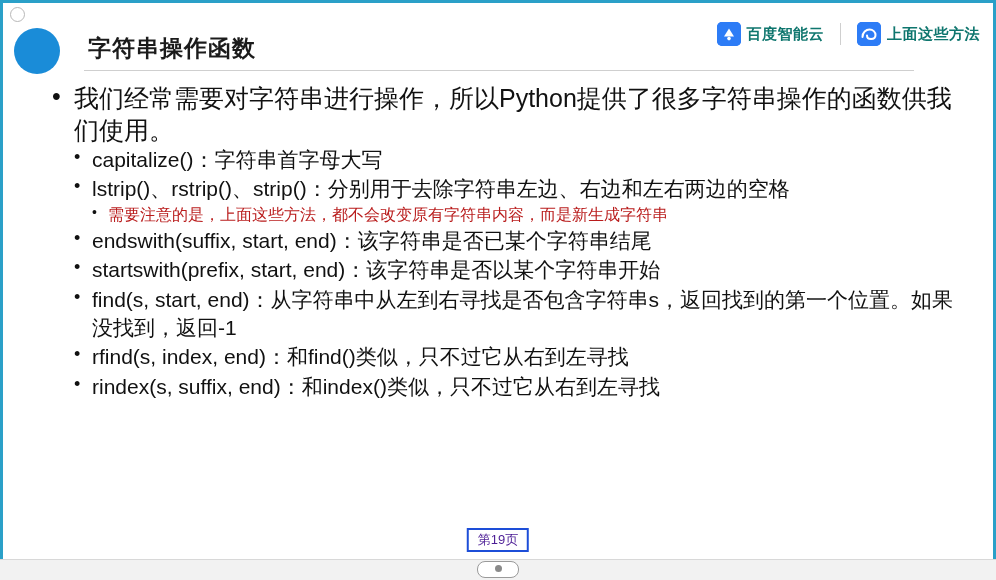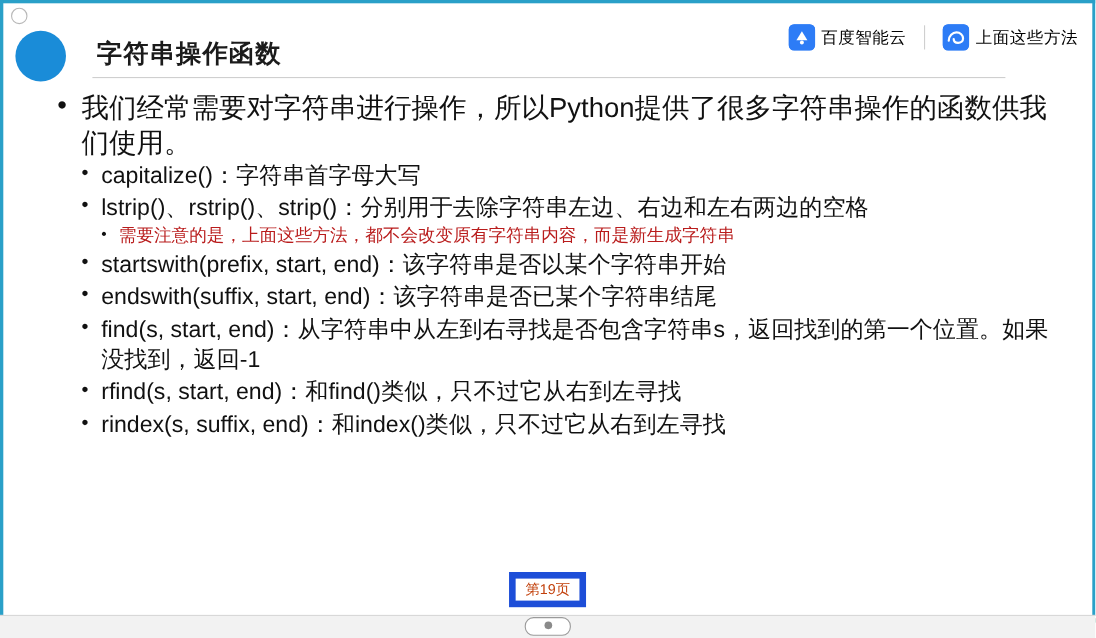--- a/index.html
+++ b/index.html
@@ -87,22 +87,22 @@
   .logo-mark {
     width: 24px; height: 24px;
     border-radius: 5px;
     background: #2d7cf6;
     position: relative;
     display: inline-block;
   }
   .logo-mark svg { display: block; }
   .logo-text {
     font-size: 15px;
-    font-weight: normal;
-    color: #000000;
+    font-weight: bold;
+    color: #0f766e;
     letter-spacing: 0.5px;
   }
   .logo-divider {
     width: 1px;
     height: 22px;
     background: #cfcfcf;
     margin: 0 6px;
   }
   
   .content {
@@ -168,24 +168,24 @@
     left: 0; top: -1px;
     font-size: 14px;
     color: #111111;
   }
   
   .page-box {
     position: absolute;
     left: 50%;
     transform: translateX(-50%);
     bottom: 28px;
-    border: 6px solid #1d4ed8;
+    border: 2px solid #1d4ed8;
     padding: 1px 9px;
     font-size: 13px;
-    color: #c2410c;
+    color: #4c1d95;
     background: #ffffff;
   }
   
   .bottom-bar {
     position: absolute;
     left: 0; bottom: 0;
     width: 996px; height: 20px;
     background: #f2f2f2;
     border-top: 1px solid #d8d8d8;
   }
@@ -267,30 +267,30 @@
           </li>
           <li>
             <span>lstrip()、rstrip()、strip()：分别用于去除字符串左边、右边和左右两边的空格</span>
             <ul class="lvl3">
               <li>
                 <span>需要注意的是，上面这些方法，都不会改变原有字符串内容，而是新生成字符串</span>
               </li>
             </ul>
           </li>
           <li>
+            <span>endswith(suffix, start, end)：该字符串是否已某个字符串结尾</span>
+          </li>
+          <li>
             <span>startswith(prefix, start, end)：该字符串是否以某个字符串开始</span>
           </li>
           <li>
-            <span>endswith(suffix, start, end)：该字符串是否已某个字符串结尾</span>
-          </li>
-          <li>
             <span>find(s, start, end)：从字符串中从左到右寻找是否包含字符串s，返回找到的第一个位置。如果没找到，返回-1</span>
           </li>
           <li>
-            <span>rfind(s, start, end)：和find()类似，只不过它从右到左寻找</span>
+            <span>rfind(s, index, end)：和find()类似，只不过它从右到左寻找</span>
           </li>
           <li>
             <span>rindex(s, suffix, end)：和index()类似，只不过它从右到左寻找</span>
           </li>
         </ul>
       </li>
     </ul>
   </div>
 
   <div class="page-box">第19页</div>

